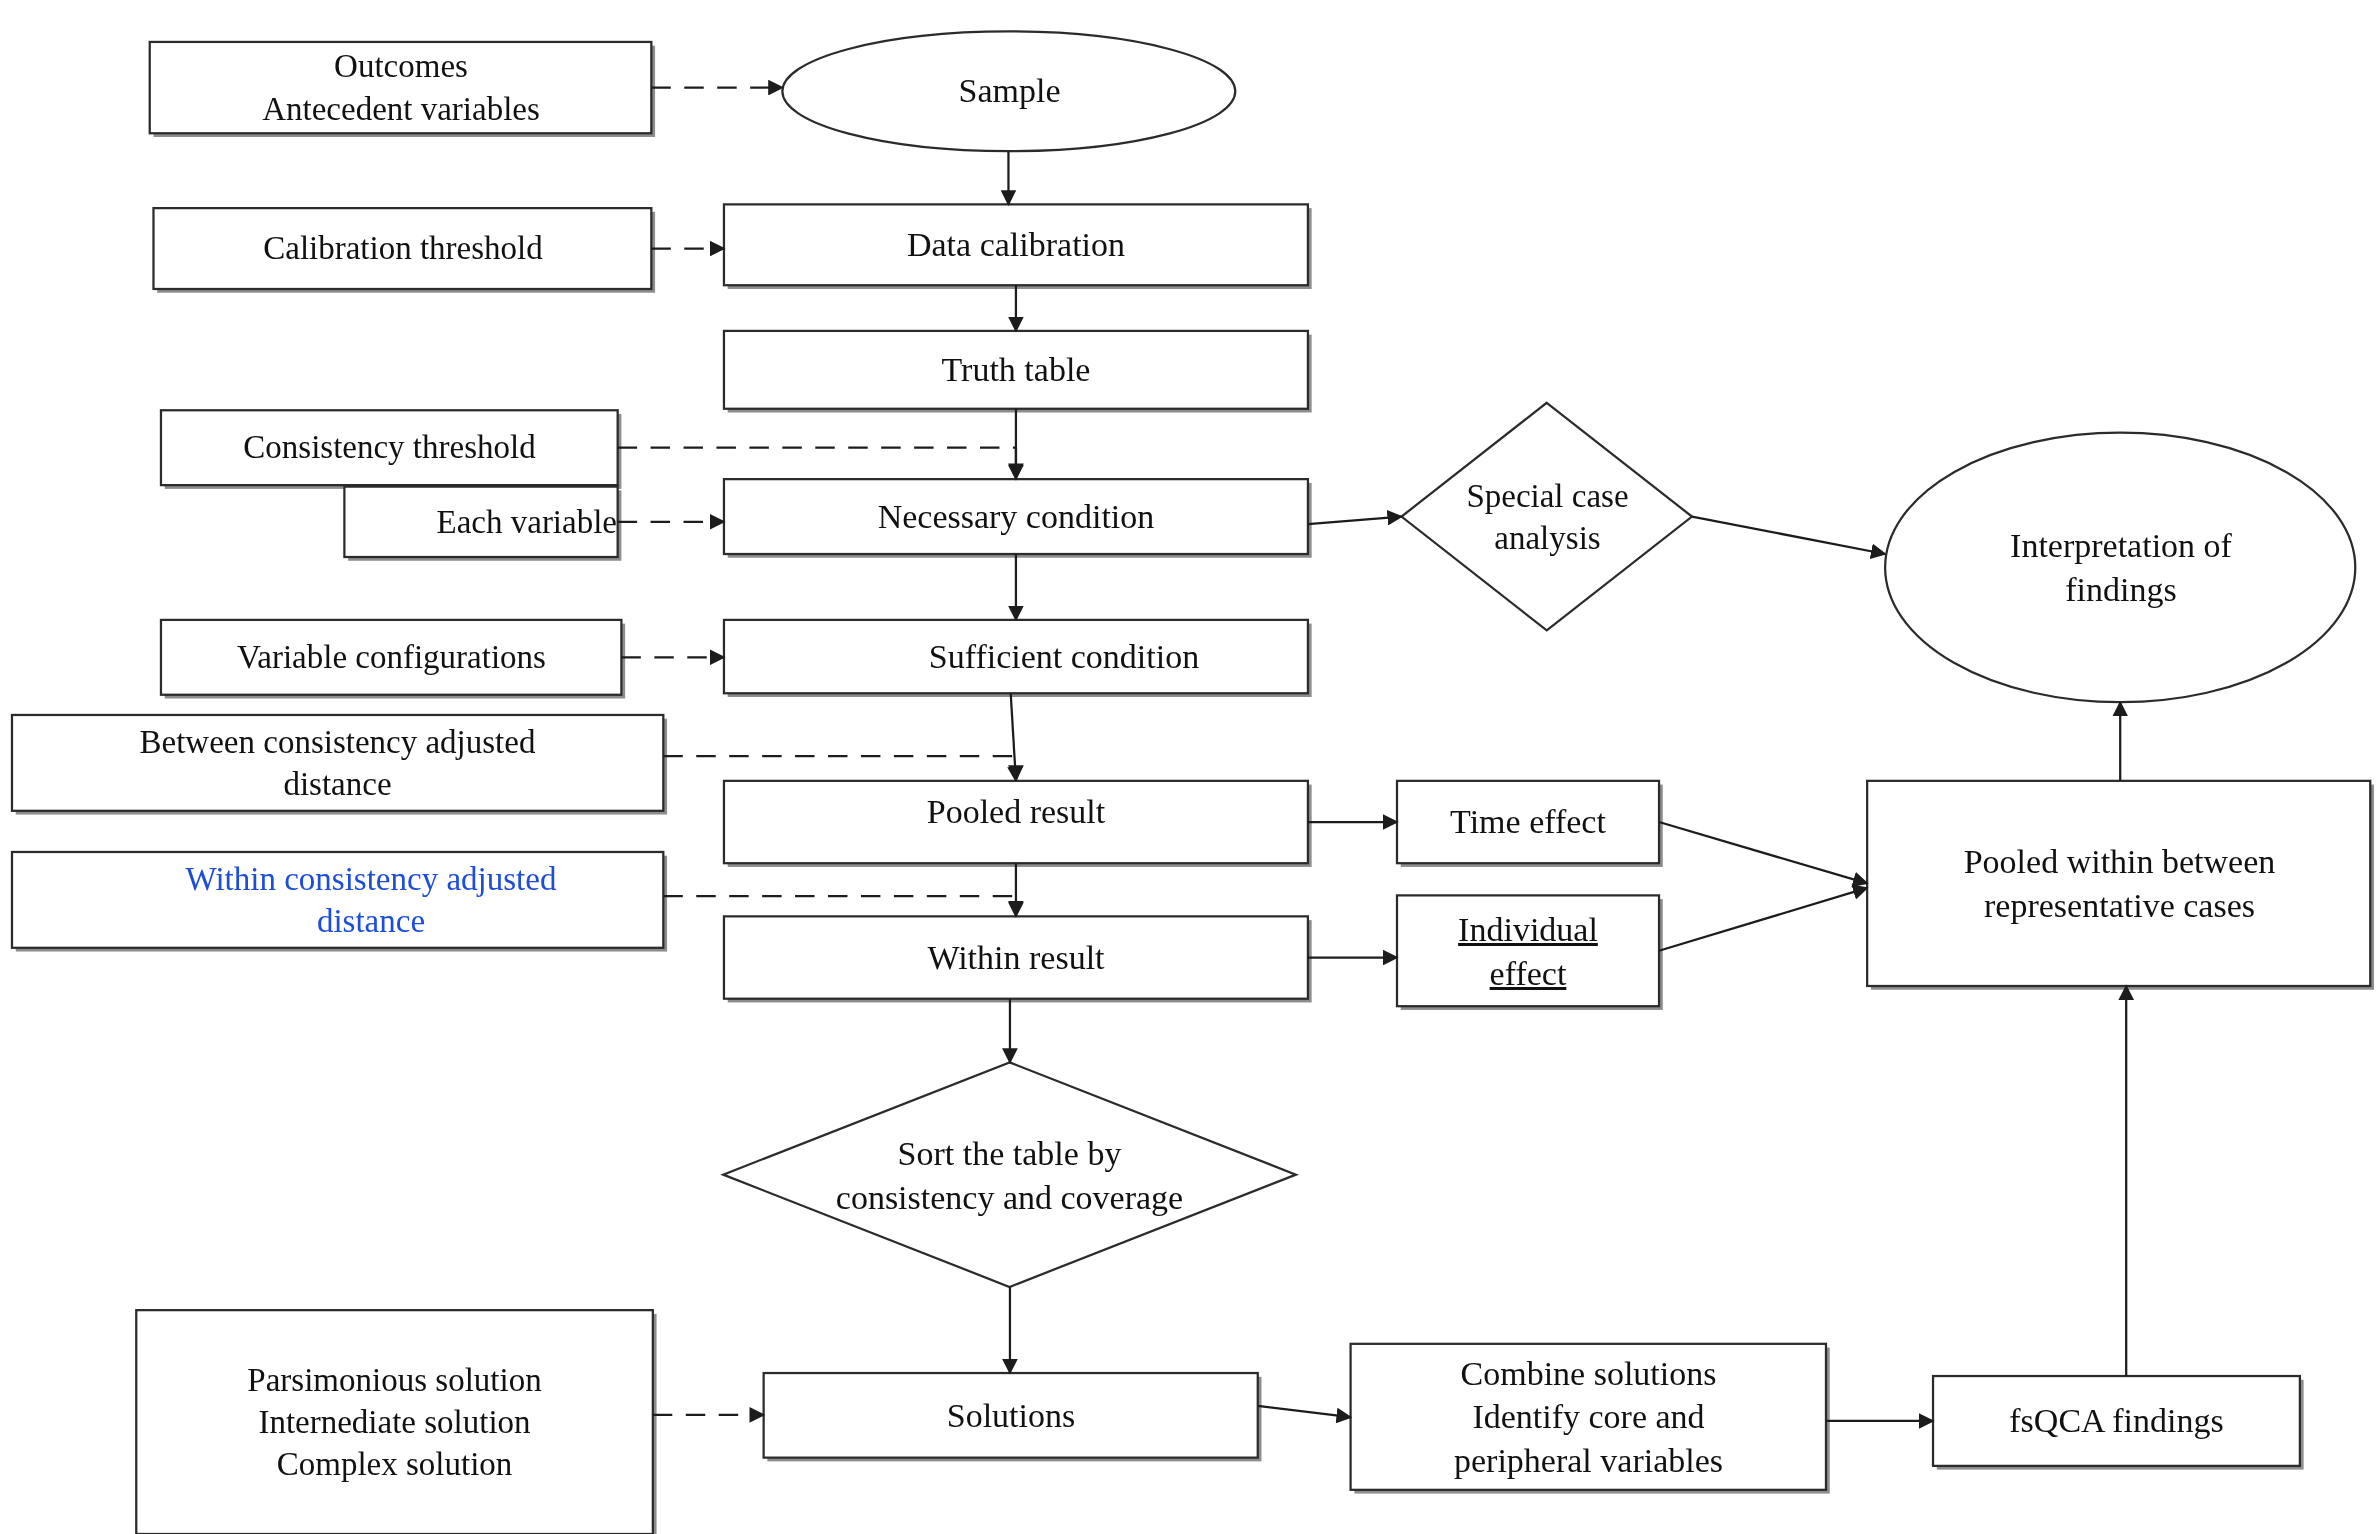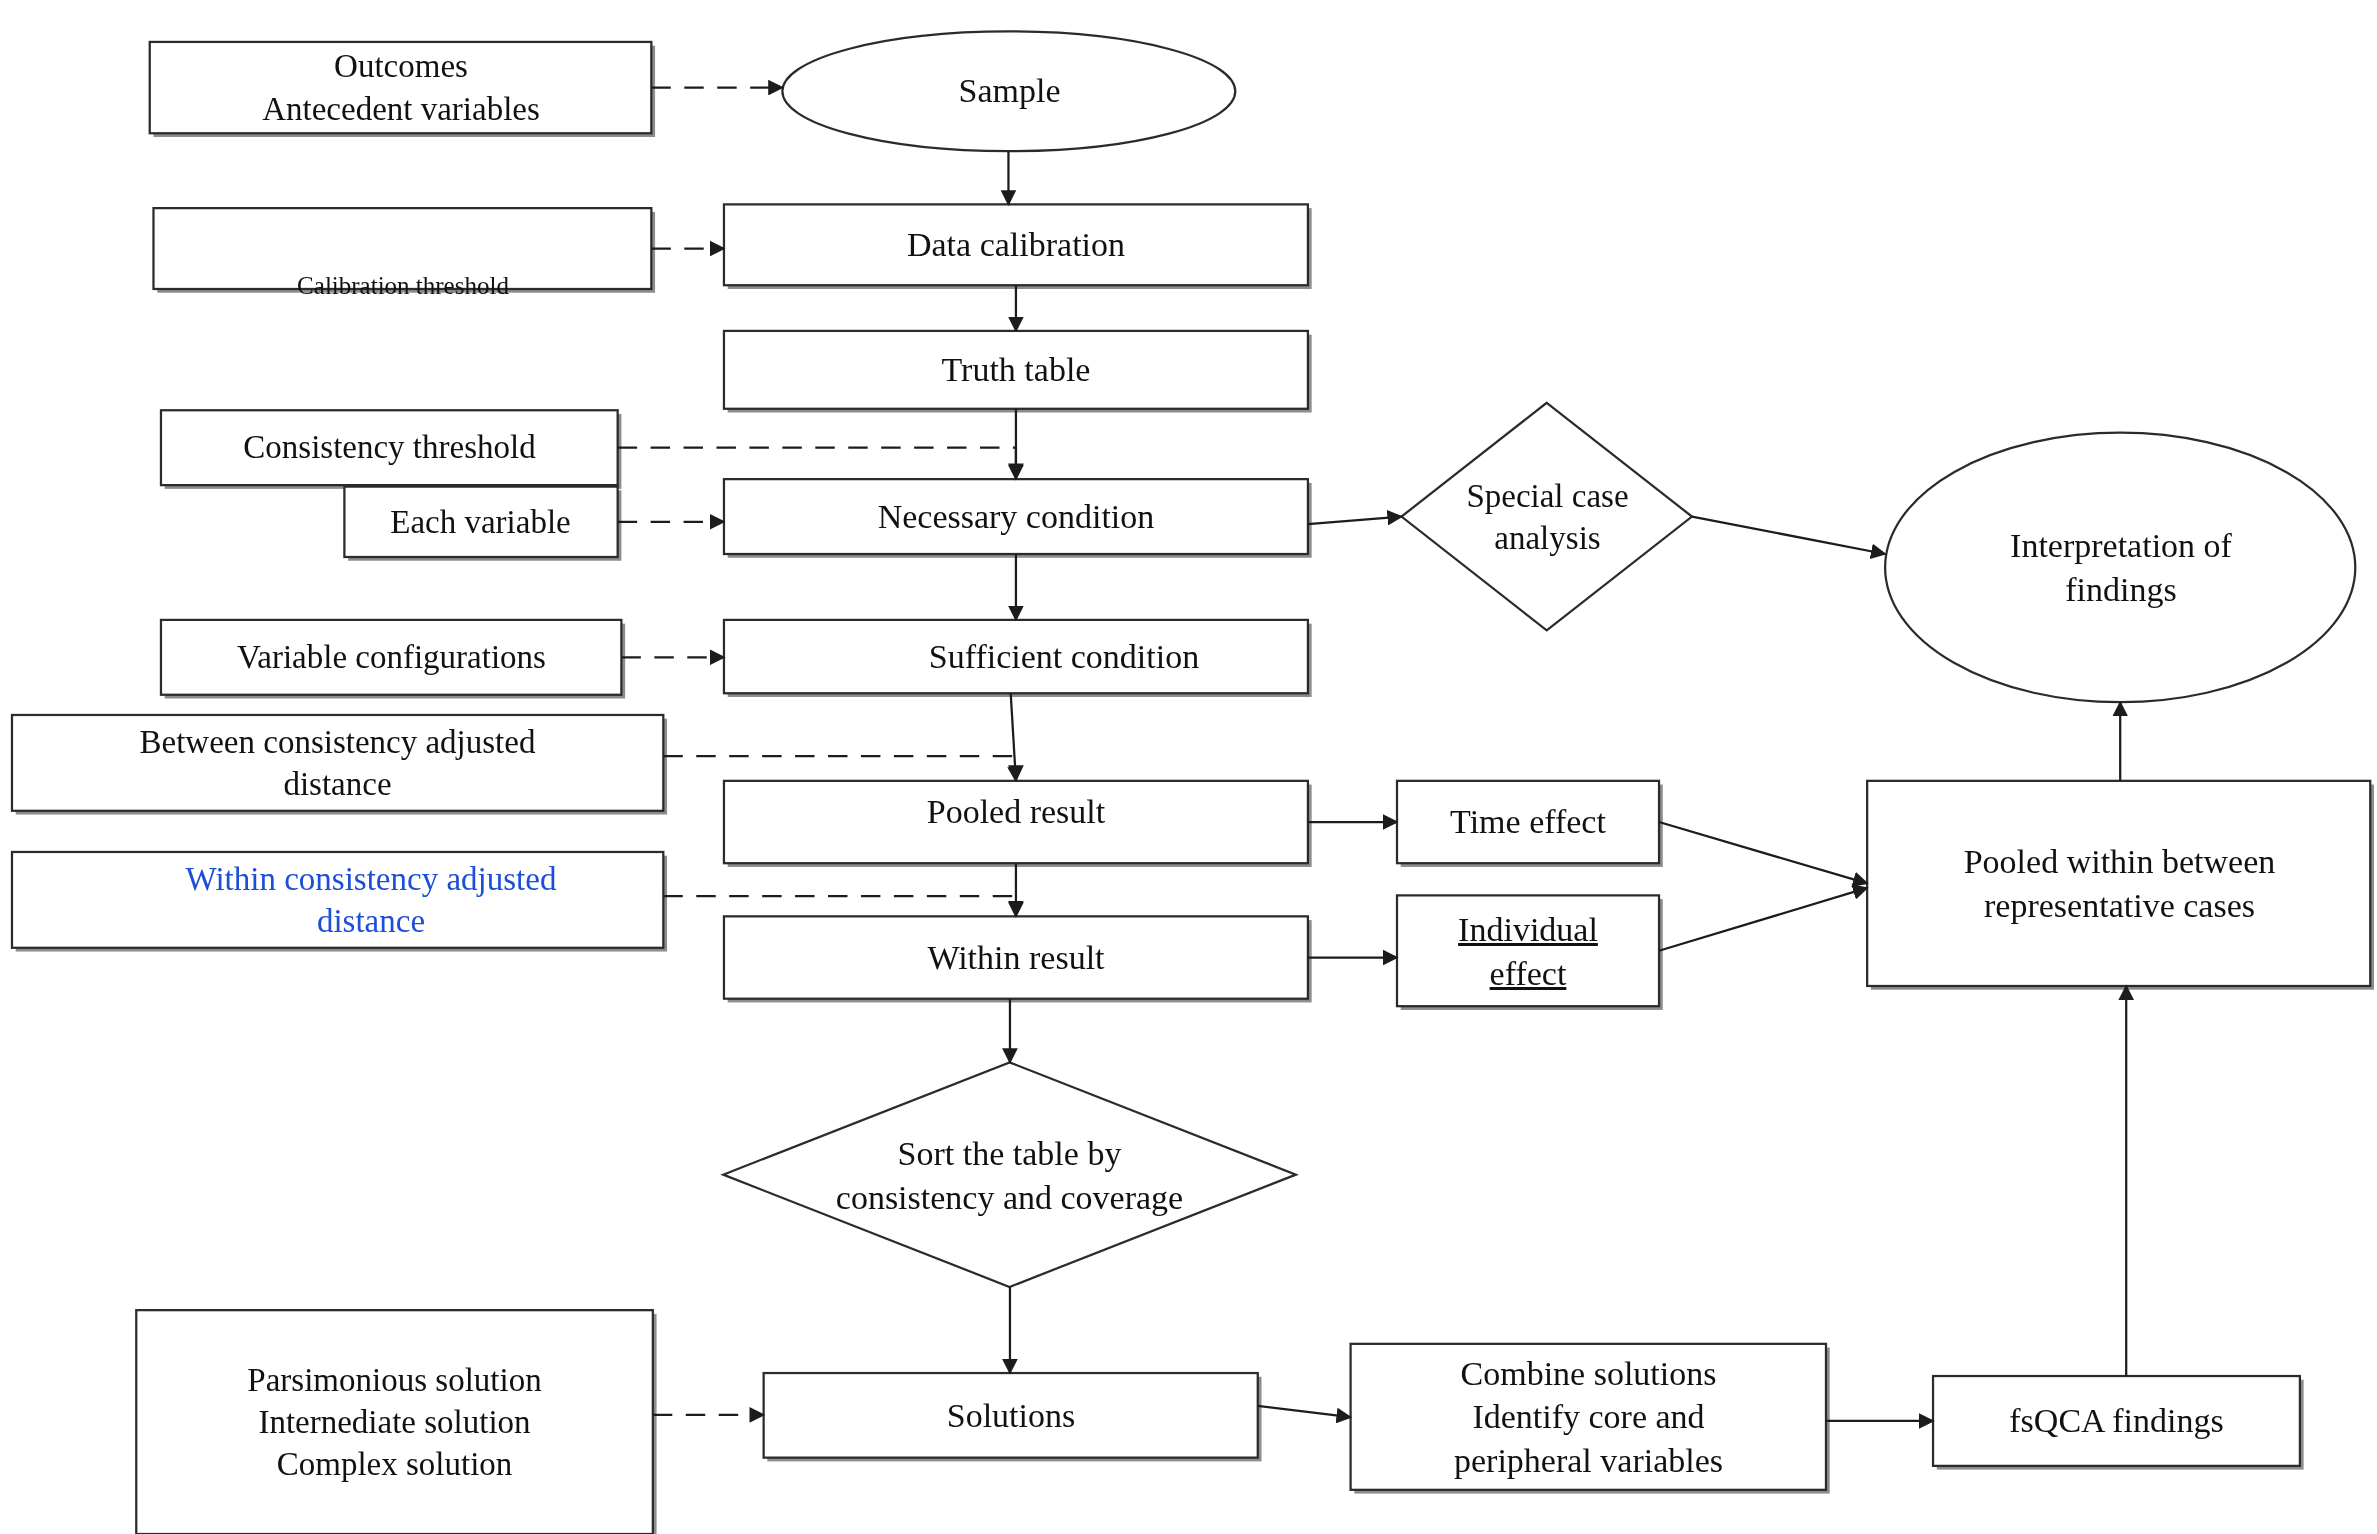--- a/index.html
+++ b/index.html
@@ -100,41 +100,41 @@
         <div>
           <div>Outcomes</div>
           <div>Antecedent variables</div>
         </div>
       </div>
       <div class="node-label" style="left: 783px; top: 31px; width: 453px; height: 120px; font-size: 34px; color: rgb(17, 17, 17);">
         <div>
           <div>Sample</div>
         </div>
       </div>
-      <div class="node-label" style="left: 154px; top: 208px; width: 498px; height: 81px; font-size: 25px; color: rgb(17, 17, 17); margin-top: 37px;">
+      <div class="node-label" style="left: 154px; top: 208px; width: 498px; height: 81px; font-size: 33px; color: rgb(17, 17, 17);">
         <div>
           <div>Calibration threshold</div>
         </div>
       </div>
       <div class="node-label" style="left: 724px; top: 204px; width: 584px; height: 81px; font-size: 34px; color: rgb(17, 17, 17);">
         <div>
           <div>Data calibration</div>
         </div>
       </div>
       <div class="node-label" style="left: 724px; top: 331px; width: 584px; height: 78px; font-size: 34px; color: rgb(17, 17, 17);">
         <div>
           <div>Truth table</div>
         </div>
       </div>
       <div class="node-label" style="left: 161px; top: 410px; width: 457px; height: 75px; font-size: 33px; color: rgb(17, 17, 17);">
         <div>
           <div>Consistency threshold</div>
         </div>
       </div>
-      <div class="node-label" style="left: 344px; top: 487px; width: 273px; height: 70px; font-size: 33px; color: rgb(17, 17, 17);">
+      <div class="node-label" style="left: 344px; top: 487px; width: 273px; height: 70px; font-size: 33px; color: rgb(17, 17, 17); justify-content: flex-end;">
         <div>
           <div>Each variable</div>
         </div>
       </div>
       <div class="node-label" style="left: 724px; top: 479px; width: 584px; height: 75px; font-size: 34px; color: rgb(17, 17, 17);">
         <div>
           <div>Necessary condition</div>
         </div>
       </div>
       <div class="node-label" style="left: 1402px; top: 403px; width: 291px; height: 228px; font-size: 33px; color: rgb(17, 17, 17);">

